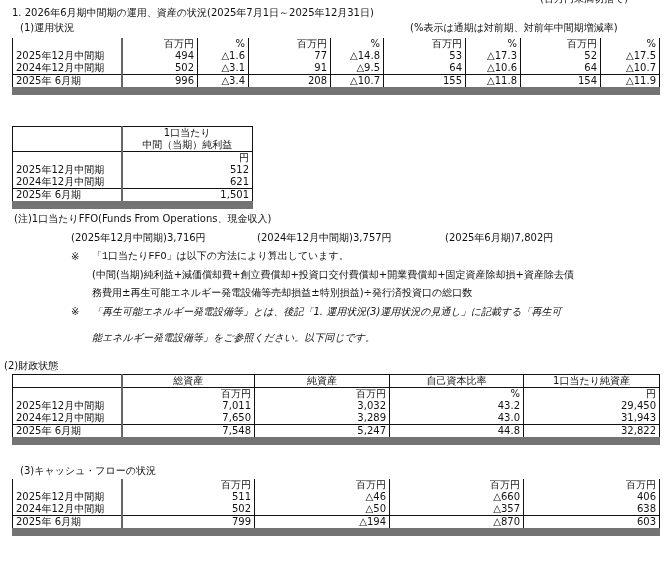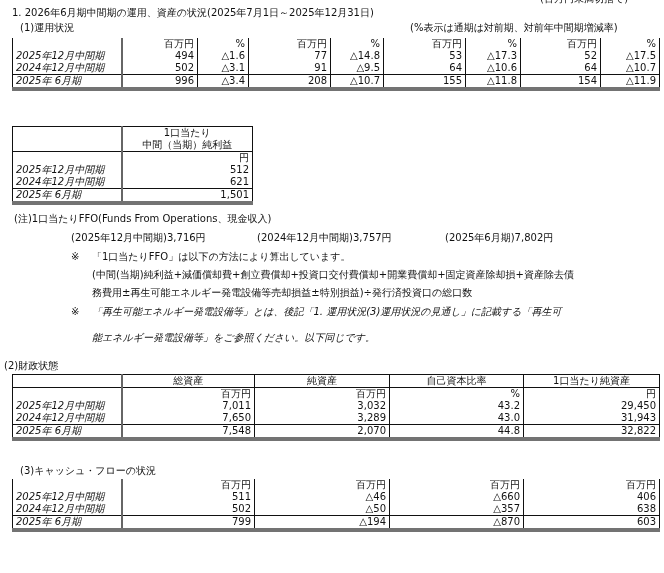--- a/index.html
+++ b/index.html
@@ -6,27 +6,27 @@
   body {
     width: 664px; height: 573px; position: relative; overflow: hidden;
     font-family: "DejaVu Sans", "Liberation Sans", sans-serif;
     font-size: 10px; color: #111; line-height: 12px;
   }
   .abs { position: absolute; white-space: nowrap; }
   table { position: absolute; border-collapse: collapse; table-layout: fixed; }
   td { padding: 0 3px; height: 12px; font-size: 10px; line-height: 12px; white-space: nowrap; overflow: hidden; }
   .r { text-align: right; }
   .c { text-align: center; }
-  .l { text-align: left; font-style: italic; }
+  .l { text-align: left; }
   .bt { border-top: 1px solid #111; }
   .bb { border-bottom: 1px solid #111; }
   .bl { border-left: 1px solid #111; }
   .br { border-right: 1px solid #111; }
   .blg { border-left: 2px solid #666; }
-  .bbg { border-bottom: 4px solid #737373; }
+  .bbg { border-bottom: 8px solid #737373; }
   .sp { letter-spacing: 3px; }
   .sp2 { letter-spacing: 1px; }
   .note { font-size: 10px; }
 </style>
 </head>
 <body>
 
 <div class="abs" style="left:540px; top:-7px;">(百万円未満切捨て)</div>
 <div class="abs" style="left:12px; top:7px;">1. 2026年6月期中間期の運用、資産の状況(2025年7月1日～2025年12月31日)</div>
 <div class="abs" style="left:20px; top:22px;">(1)運用状況</div>
@@ -123,21 +123,21 @@
   </tr>
 </tbody>
   </table>
 
 <div class="abs note" style="left:14px; top:213px;">(注)1口当たりFFO(Funds From Operations、現金収入)</div>
 <div class="abs note" style="left:71px; top:232px;">(2025年12月中間期)3,716円</div>
 <div class="abs note" style="left:257px; top:232px;">(2024年12月中間期)3,757円</div>
 <div class="abs note" style="left:445px; top:232px;">(2025年6月期)7,802円</div>
 
 <div class="abs note" style="left:71px; top:251px;">※</div>
-<div class="abs note" style="left:92px; top:251px;">「1口当たりFFO」は以下の方法により算出しています。</div>
+<div class="abs note" style="left:92px; top:251px;font-family:Liberation Mono, monospace;">「1口当たりFFO」は以下の方法により算出しています。</div>
 <div class="abs note" style="left:92px; top:269px;">(中間(当期)純利益+減価償却費+創立費償却+投資口交付費償却+開業費償却+固定資産除却損+資産除去債</div>
 <div class="abs note" style="left:92px; top:287px;">務費用±再生可能エネルギー発電設備等売却損益±特別損益)÷発行済投資口の総口数</div>
 
 <div class="abs note" style="left:71px; top:306px;">※</div>
 <div class="abs note" style="left:92px; top:306px;font-style:italic;">「再生可能エネルギー発電設備等」とは、後記「1. 運用状況(3)運用状況の見通し」に記載する「再生可</div>
 <div class="abs note" style="left:92px; top:332px;font-style:italic;">能エネルギー発電設備等」をご参照ください。以下同じです。</div>
 
 <div class="abs" style="left:4px; top:360px;text-align:right;">(2)財政状態</div>
 <table style="left:12px; top:374px; width:647px;">
   <colgroup>
@@ -172,21 +172,21 @@
   <tr>
     <td class="l bl bb">2024年12月中間期</td>
     <td class="r blg bb">7,650</td>
     <td class="r bl bb">3,289</td>
     <td class="r bl bb">43.0</td>
     <td class="r bl br bb">31,943</td>
   </tr>
   <tr>
     <td class="l bl bbg">2025年 6月期</td>
     <td class="r blg bbg">7,548</td>
-    <td class="r bl bbg">2,070</td>
+    <td class="r bl bbg">5,247</td>
     <td class="r bl bbg">44.8</td>
     <td class="r bl br bbg">32,822</td>
   </tr>
 </tbody>
   </table>
 
 <div class="abs" style="left:20px; top:465px;">(3)キャッシュ・フローの状況</div>
 <table style="left:12px; top:479px; width:647px;">
   <colgroup>
     <col style="width:109px">

